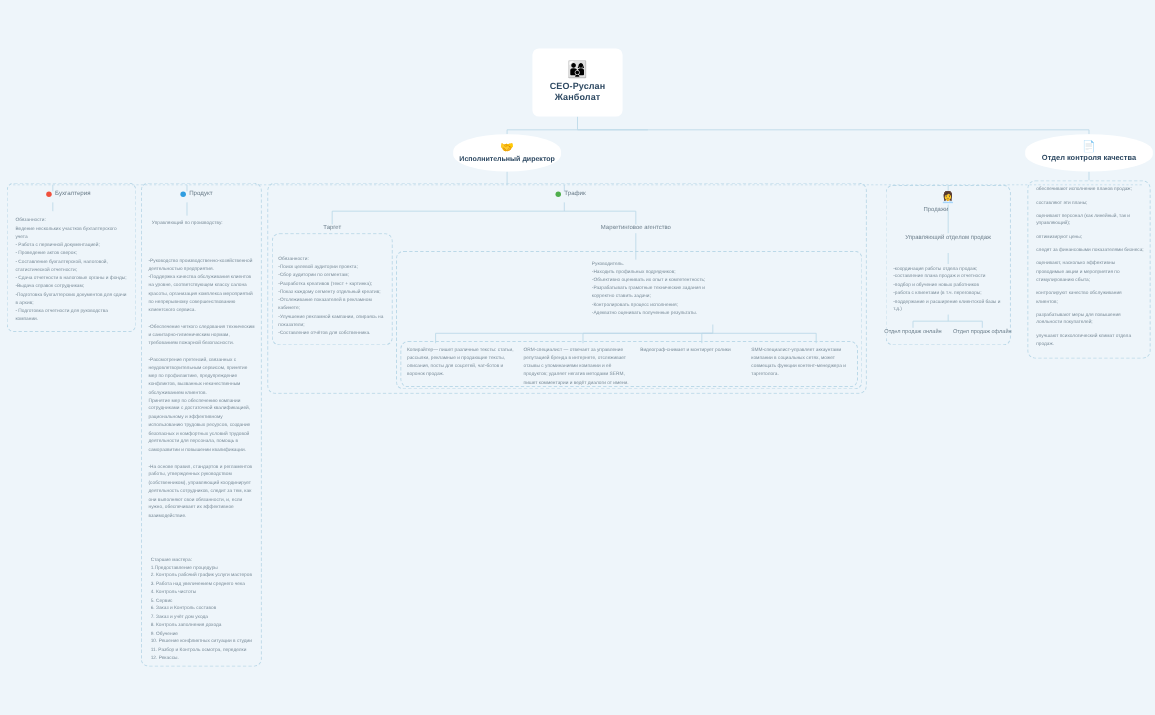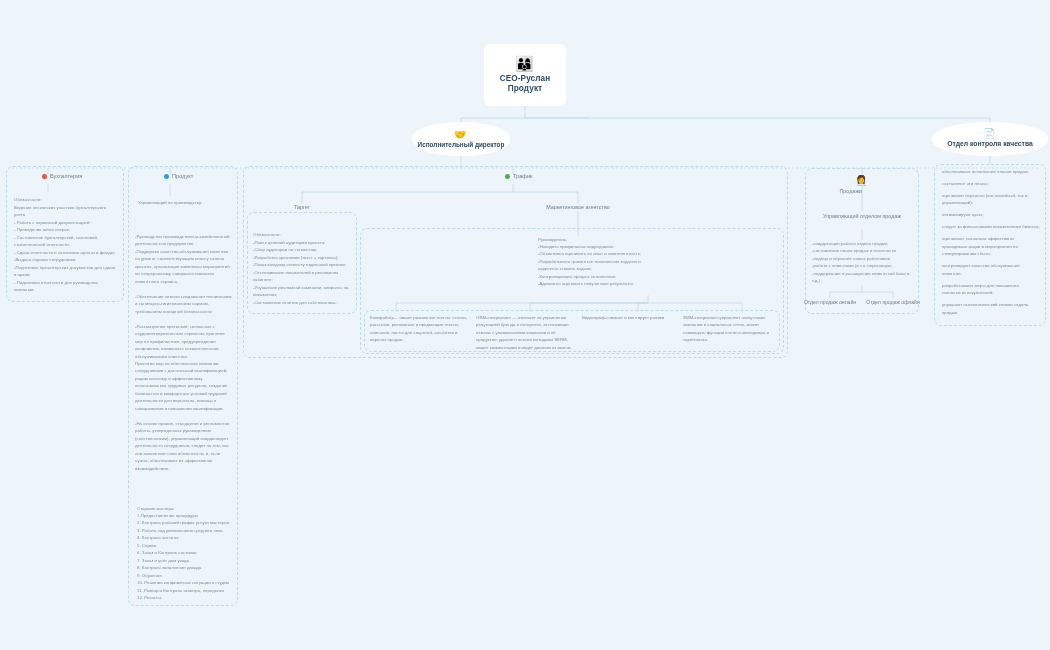--- a/index.html
+++ b/index.html
@@ -155,21 +155,21 @@
       <path d="M862,292 L830,292 L830,298"></path>
       <path d="M862,292 L893,292 L893,298"></path>
 
       <path d="M990,156 L990,164"></path>
     </g>
   </svg>
 
   <div class="node node-ceo">
     <span class="glyph">👨‍👩‍👦</span>
     <span class="title">CEO-Руслан
-Продукт</span>
+Жанболат</span>
   </div>
 
   <div class="node node-exec">
     <span class="glyph small">🤝</span>
     <span class="title">Исполнительный директор</span>
   </div>
 
   <div class="node node-qc">
     <span class="glyph small">📄</span>
     <span class="title">Отдел контроля качества</span>

